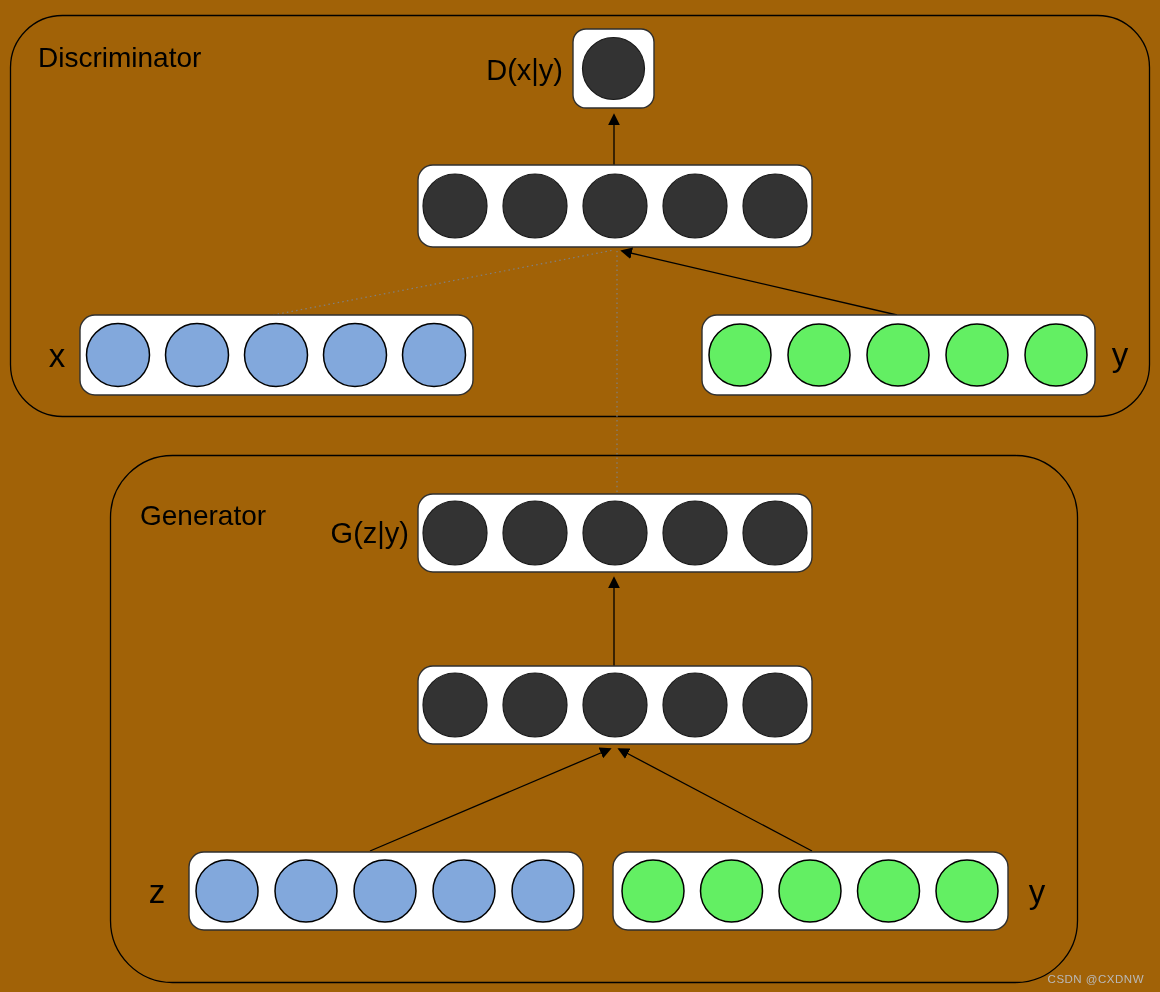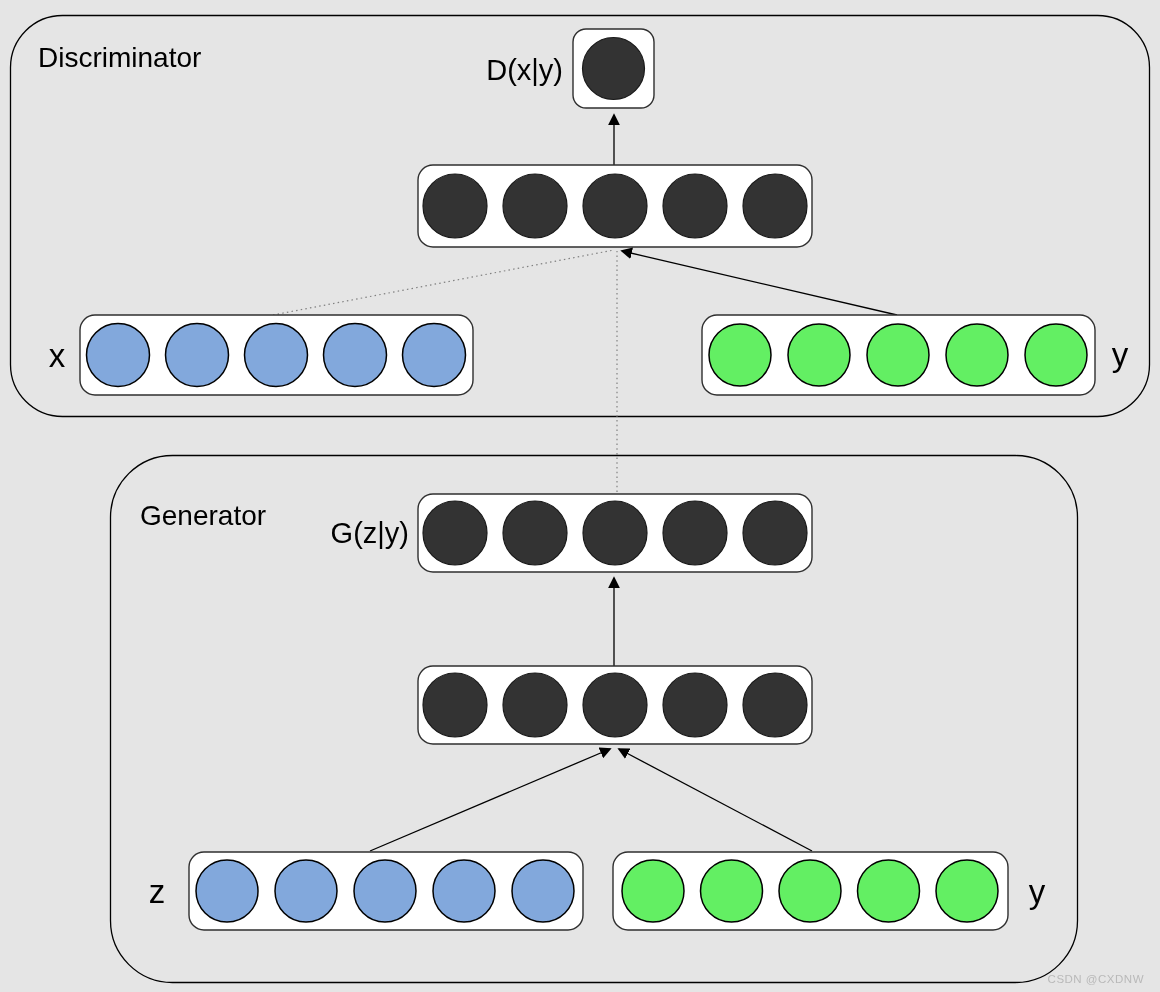--- a/index.html
+++ b/index.html
@@ -1,16 +1,16 @@
 <!DOCTYPE html>
 <html><head>
 <meta charset="utf-8">
 <style>
   html,body{margin:0;padding:0;background:#ffffff;}
-  .canvas{width:1160px;height:992px;position:relative;background:#e5e5e5;overflow:hidden;}
+  .canvas{width:1160px;height:992px;position:relative;background:#a16207;overflow:hidden;}
   svg{display:block;font-family:"Liberation Sans", sans-serif;}
   .outer-box{fill:none;stroke:#000000;stroke-width:1.3;}
   .layer-box{fill:#ffffff;stroke:#2f2f2f;stroke-width:1.4;}
   .node{stroke:#000000;stroke-width:1.5;}
   .node-dark{stroke:#1a1a1a;stroke-width:1.2;}
   .edge{stroke:#000000;stroke-width:1.3;fill:none;}
   .edge-dotted{stroke-width:1.2;fill:none;stroke-dasharray:1.5 3.2;}
   .title-text{font-size:28px;fill:#000000;}
   .formula-text{font-size:29px;fill:#000000;}
   .var-text{font-size:33px;fill:#000000;font-weight:500;}

